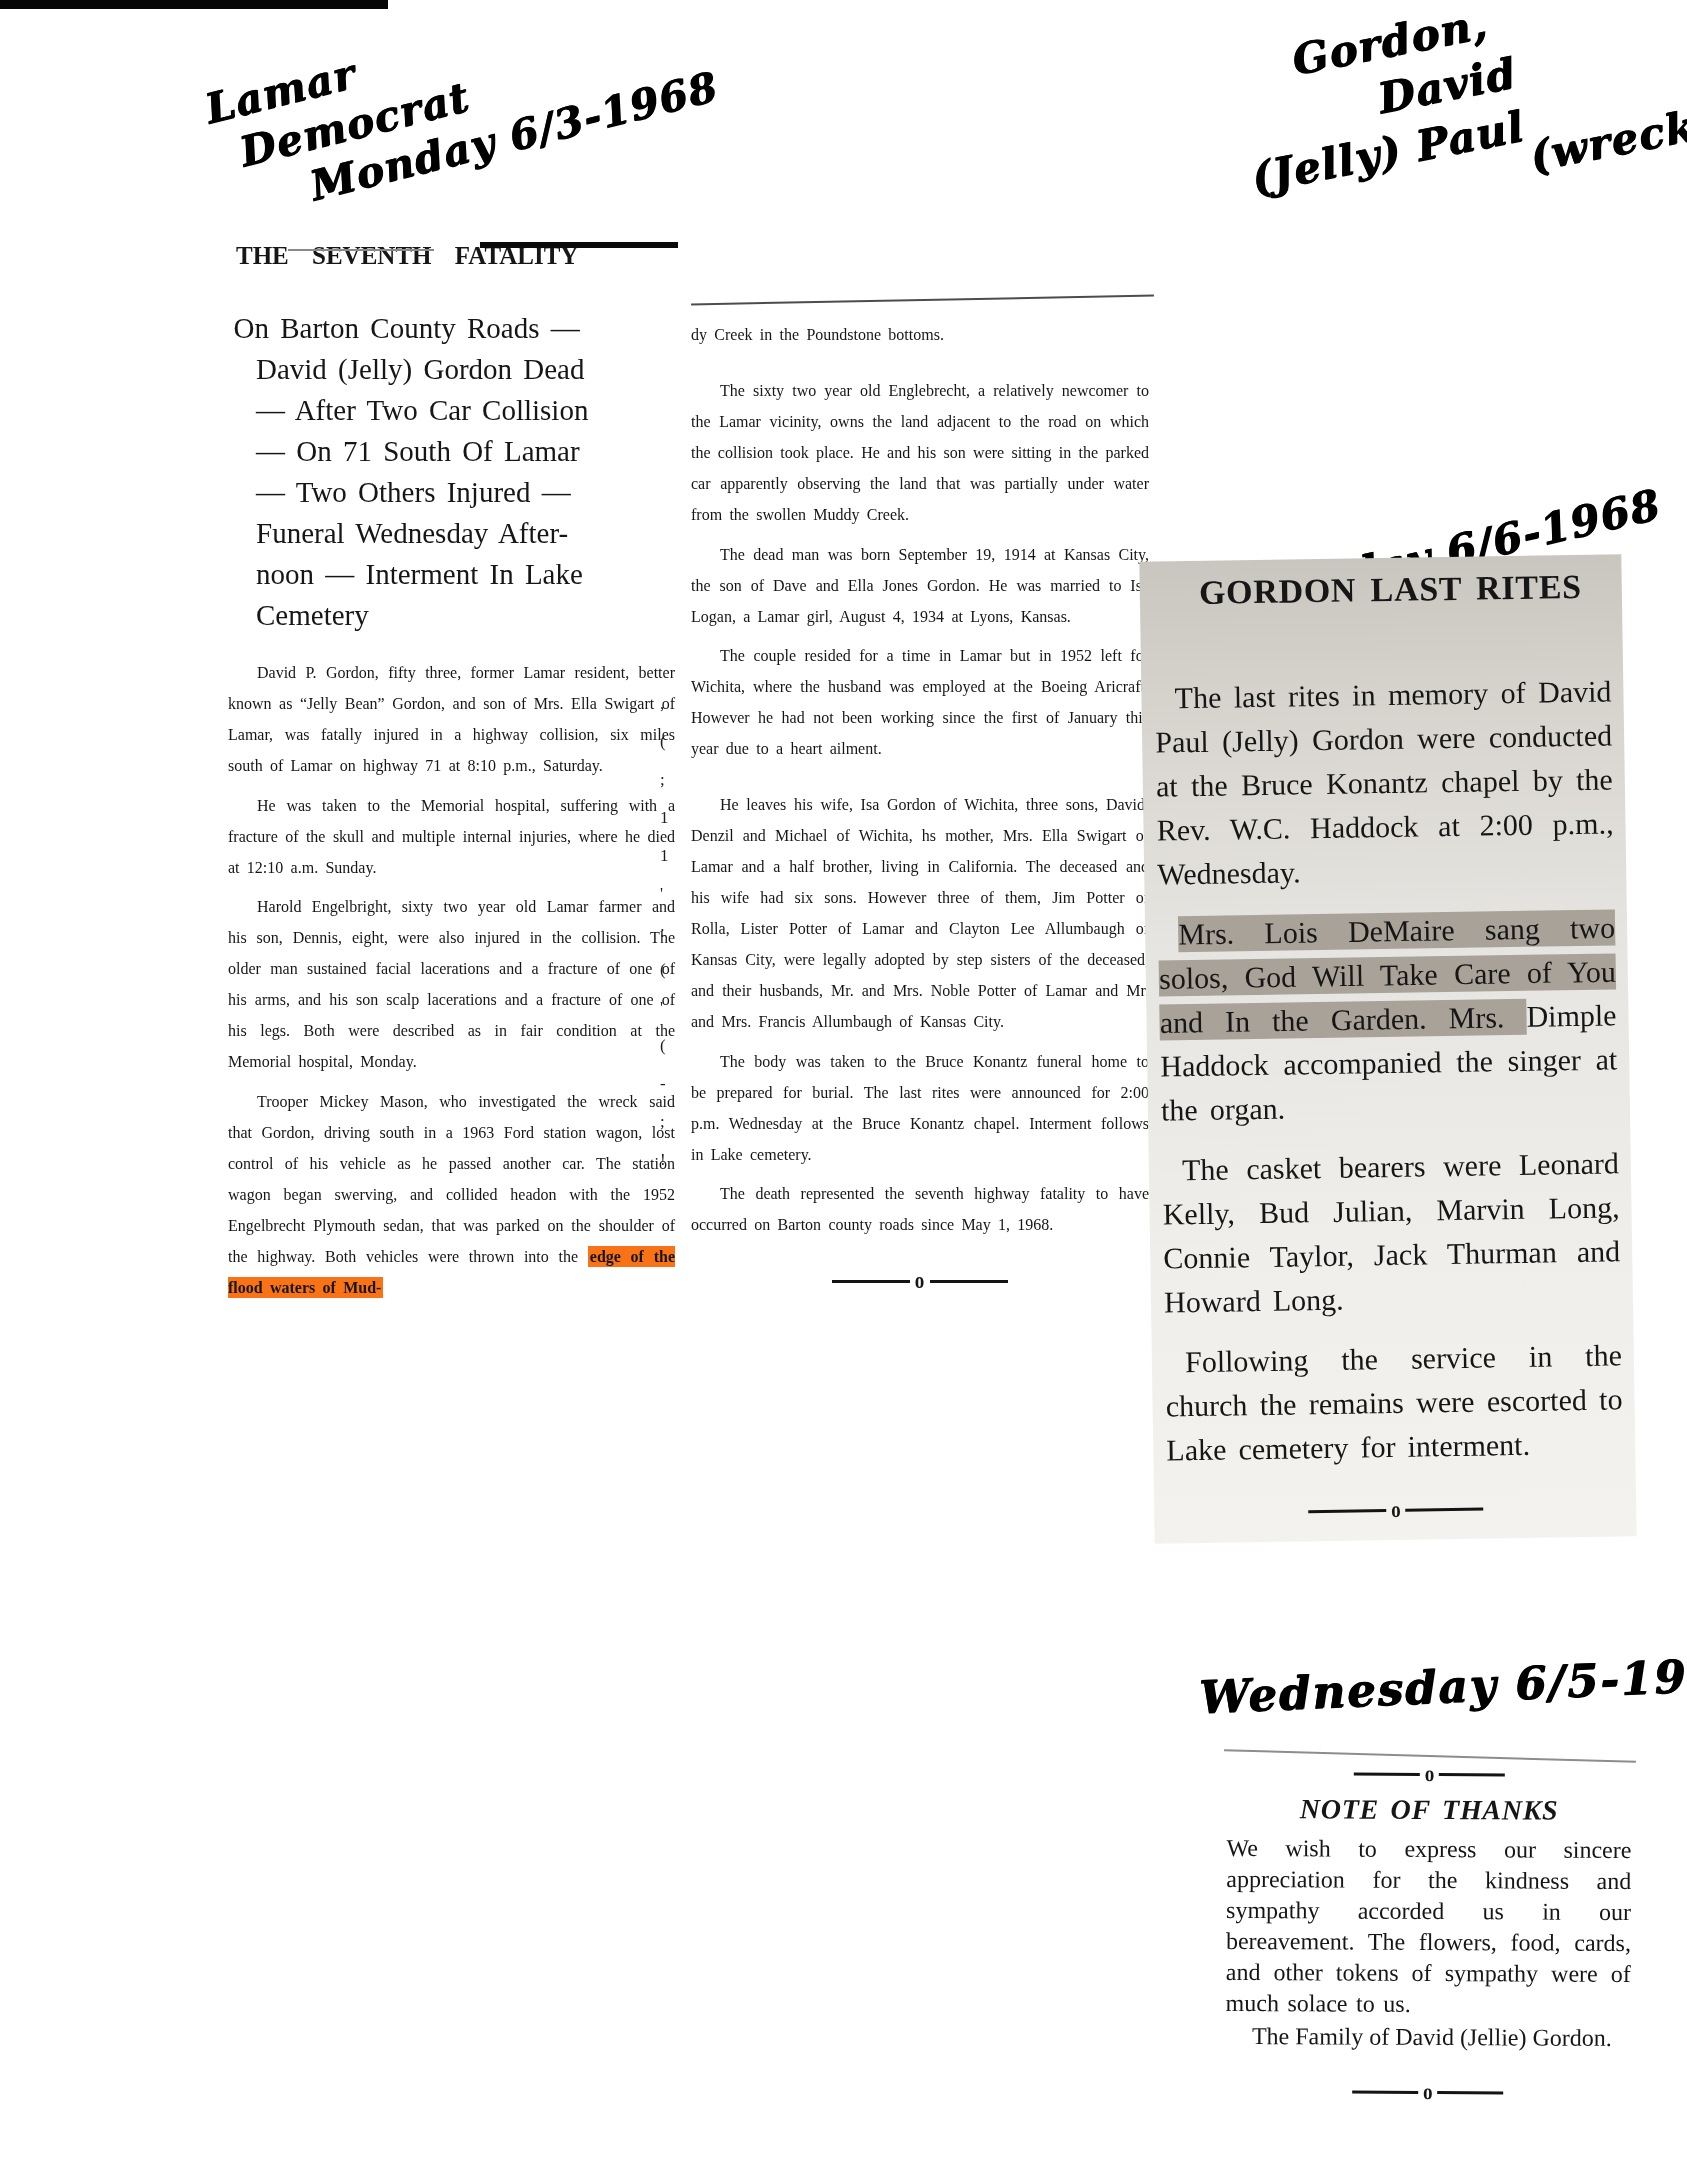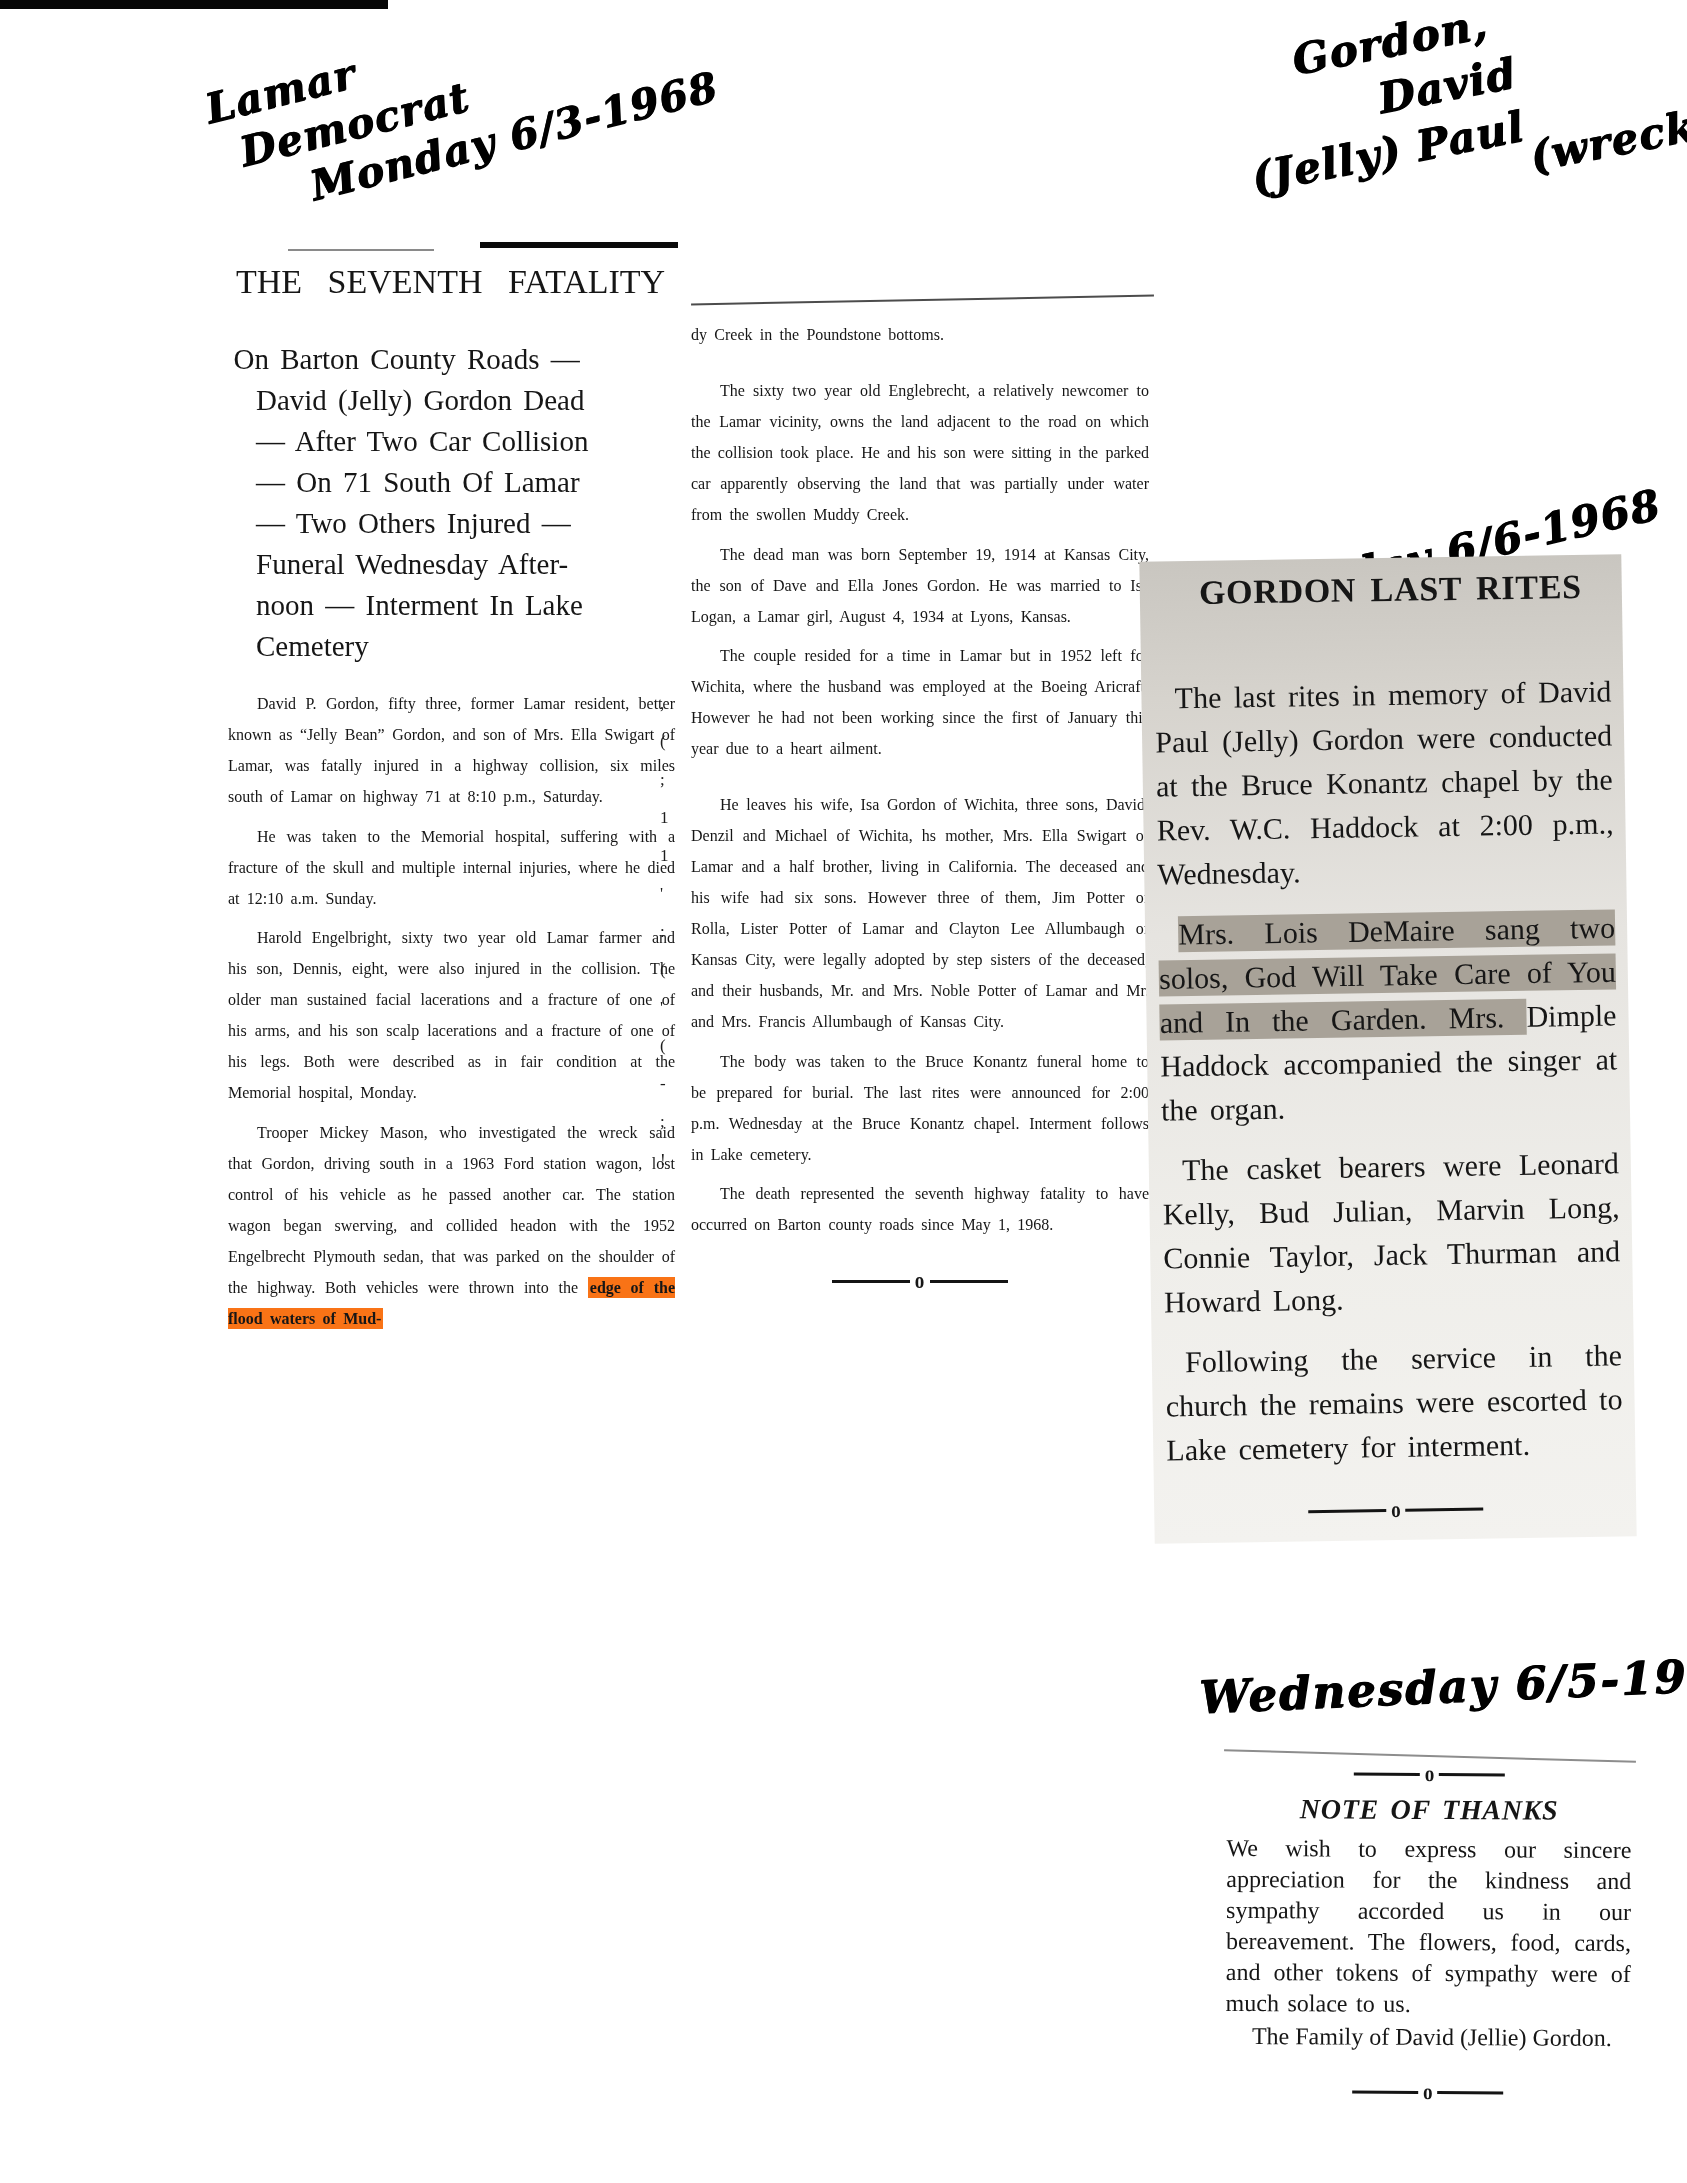--- a/index.html
+++ b/index.html
@@ -39,22 +39,22 @@
   #hw-subject .l2 { margin-left:146px; }
   #hw-subject .l3 { margin-left:6.6px; }
   #hw-subject .l4 { margin-left:284px; margin-top:-22.5px; }
   #hw-thursday  { left:1159px; top:536px;  font-size:42px; transform:rotate(-13deg); }
   #hw-wednesday { left:1199px; top:1659px; font-size:45px; letter-spacing:2px; transform:rotate(-2.5deg); }
 
   
   .news p { margin:0; text-align:justify; }
   #clip1 { left:228px; top:237px; width:447px; }
   #clip1 h2 {
-    margin:26px 0 0 8px;
-    font-size:34px; font-weight:400;
+    margin:5px 0 0 8px;
+    font-size:25px; font-weight:700;
     word-spacing:17px; letter-spacing:0;
   }
   #clip1 .subhead {
     margin-top:38px;
     font-size:29px; font-weight:400; line-height:41px;
     white-space:pre-line;
     text-indent:-22.5px; padding-left:28px;
     word-spacing:4px;
   }
   #clip1 p.body, #clip2 p.body {

